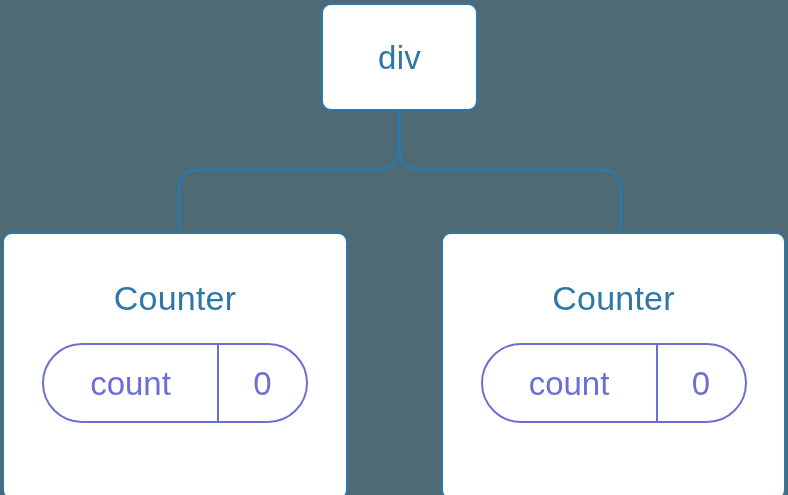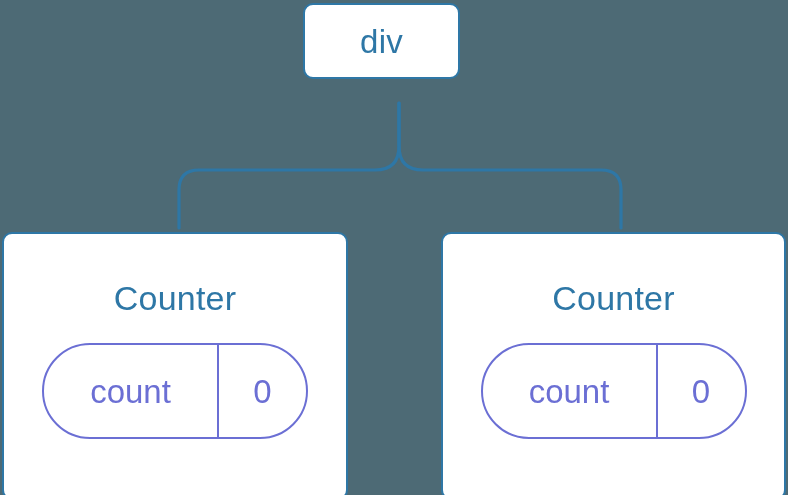--- a/index.html
+++ b/index.html
@@ -35,24 +35,24 @@
     box-sizing: border-box;
     background: #ffffff;
     border: 2px solid #2e77a6;
     border-radius: 10px;
     display: flex;
     flex-direction: column;
     align-items: center;
   }
 
   .node-root {
-    left: 303px;
+    left: 321px;
     top: 3px;
     width: 157px;
-    height: 76px;
+    height: 108px;
     justify-content: center;
   }
 
   .node-child {
     top: 232px;
     height: 268px;
     justify-content: flex-start;
   }
   .node-child.child-left  { left: 2px;   width: 346px; }
   .node-child.child-right { left: 441px; width: 345px; }
@@ -65,21 +65,21 @@
     line-height: 1;
     white-space: nowrap;
   }
   .node-root .node-title { font-size: 33px; }
   .node-child .node-title { margin-top: 47px; font-size: 34px; }
 
   
   .state-pill {
     position: relative;
     margin-top: 28px;
-    height: 96px;
+    height: 80px;
     width: 266px;
     box-sizing: border-box;
     border: 2px solid #6b6fd4;
     border-radius: 48px;
     display: flex;
     align-items: stretch;
     background: #ffffff;
   }
   .pill-key, .pill-value {
     display: flex;

